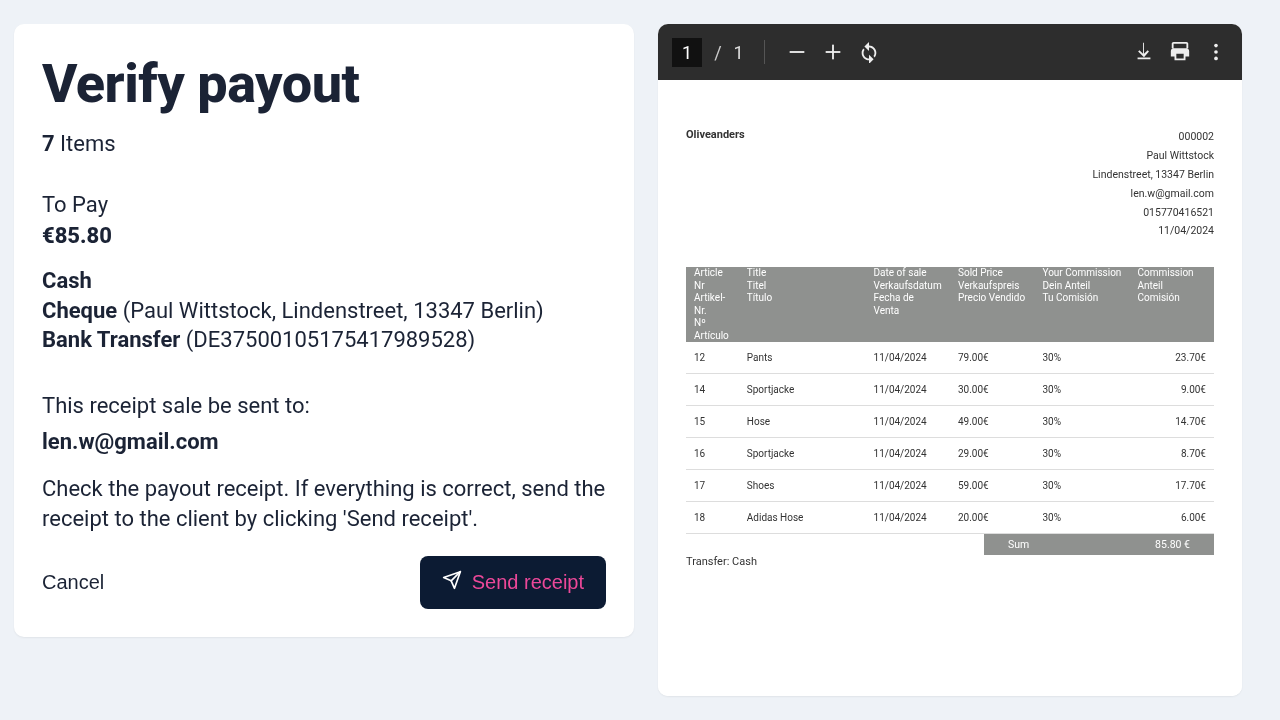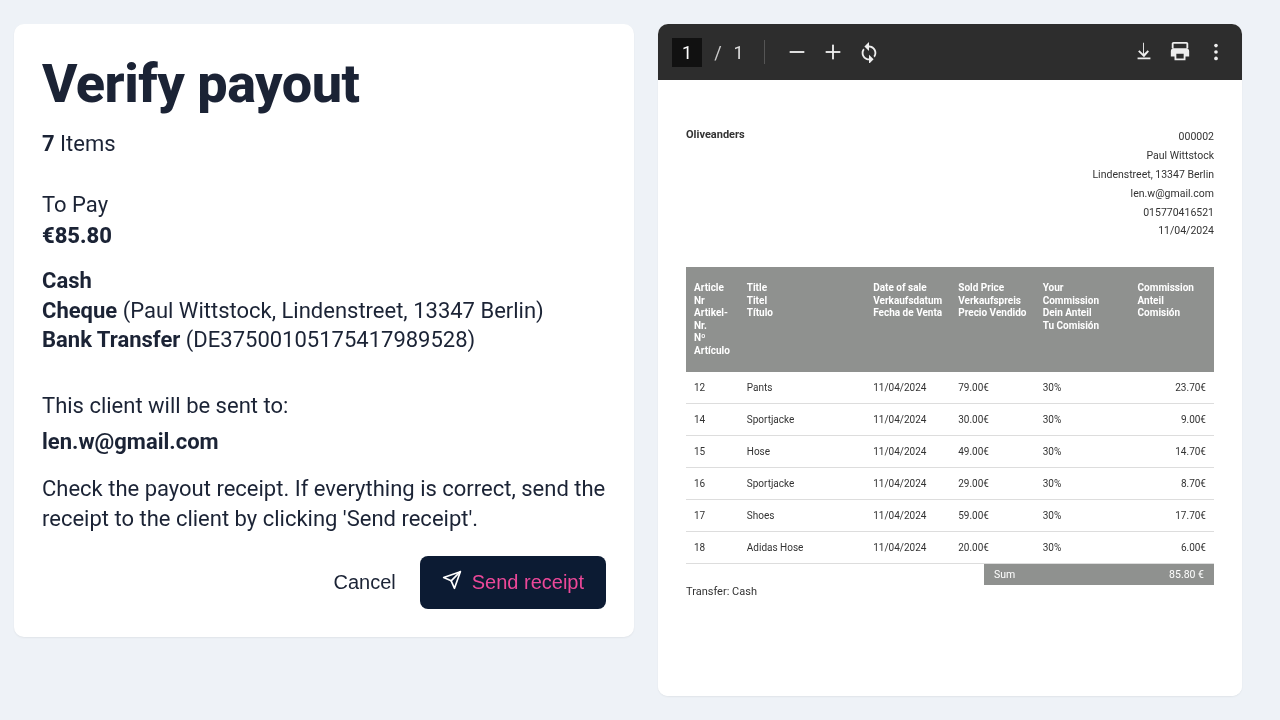--- a/index.html
+++ b/index.html
@@ -33,21 +33,21 @@
   .items-line {
     font-size: 22px;
     margin-bottom: 18px;
   }
   .bold { font-weight: 700; }
   .sub { font-size: 22px; margin-bottom: 6px; margin-top: 36px; }
   .amount { font-size: 22px; font-weight: 800; margin-bottom: 18px; }
   .block { margin-bottom: 18px; font-size: 22px; line-height: 1.35; }
   .prefline { font-size: 22px; }
   .instr { font-size: 22px; line-height: 1.35; margin-bottom: 22px; }
-  .actions { display: flex; justify-content: flex-end; align-items: center; gap: 24px; }
+  .actions { display: flex; justify-content: space-between; align-items: center; }
   .btn-cancel {
     background: none; border: none; font-size: 20px; color: #1b2335; cursor: pointer;
   }
   .btn-primary {
     background: #0c1b33; color: #ec4899; border: none; border-radius: 8px;
     padding: 14px 22px; font-size: 20px; cursor: pointer; display: flex; align-items: center; gap: 10px;
   }
   .btn-primary svg { width: 20px; height: 20px; }
 
   .right {
@@ -97,36 +97,36 @@
   .meta { text-align: right; line-height: 1.8; font-size: 10.5px; }
   table {
     width: 100%;
     border-collapse: collapse;
     font-size: 10px;
   }
   thead th {
     background: #8f918f;
     color: #fff;
     text-align: left;
-    font-weight: 700;
-    padding: 15px 8px;
+    font-weight: 400;
+    padding: 0 8px;
     vertical-align: top;
     line-height: 1.25;
   }
   thead th .hline { display: block; }
   tbody td {
     padding: 10px 8px;
     border-bottom: 1px solid #ddd;
   }
   .sum-row {
     display: flex; justify-content: flex-end; margin-top: 0;
   }
   .sum-row .sumbar {
     background: #8f918f; color: #fff; display: flex; justify-content: space-between;
-    width: 230px; padding: 4px 10px; font-size: 10.5px;
+    width: 230px; padding: 4px 24px; font-size: 10.5px;
   }
   .transfer { font-size: 11px; }
   .col-art { width: 10%; }
   .col-title { width: 24%; margin-top: 7px; }
   .col-date { width: 16%; }
   .col-price { width: 16%; }
   .col-pct { width: 18%; }
   .col-comm { width: 16%; text-align: right; }
   tbody td:last-child { text-align: right; }
 </style>
@@ -147,21 +147,21 @@
     <div class="prefline"><span class="bold">Cash</span></div>
     <div class="prefline">
       <span class="bold">Cheque</span><span> (Paul Wittstock, Lindenstreet, 13347 Berlin)</span>
     </div>
     <div class="prefline">
       <span class="bold">Bank Transfer</span><span> (DE3750010517541798952­8)</span>
     </div>
   </div>
 
   <div class="block">
-    <div class="sub">This client will be sent to:</div>
+    <div class="sub">This receipt sale be sent to:</div>
     <div class="bold" style="font-size:22px">len.w@gmail.com</div>
   </div>
 
   <div class="instr">Check the payout receipt. If everything is correct, send the receipt to the client by clicking 'Send receipt'.</div>
 
   <div class="actions">
     <button class="btn-cancel">Cancel</button>
     <button class="btn-primary">
       <span>
         <svg viewBox="0 0 24 24" fill="none" stroke="#fff" stroke-width="2" stroke-linecap="round" stroke-linejoin="round">

